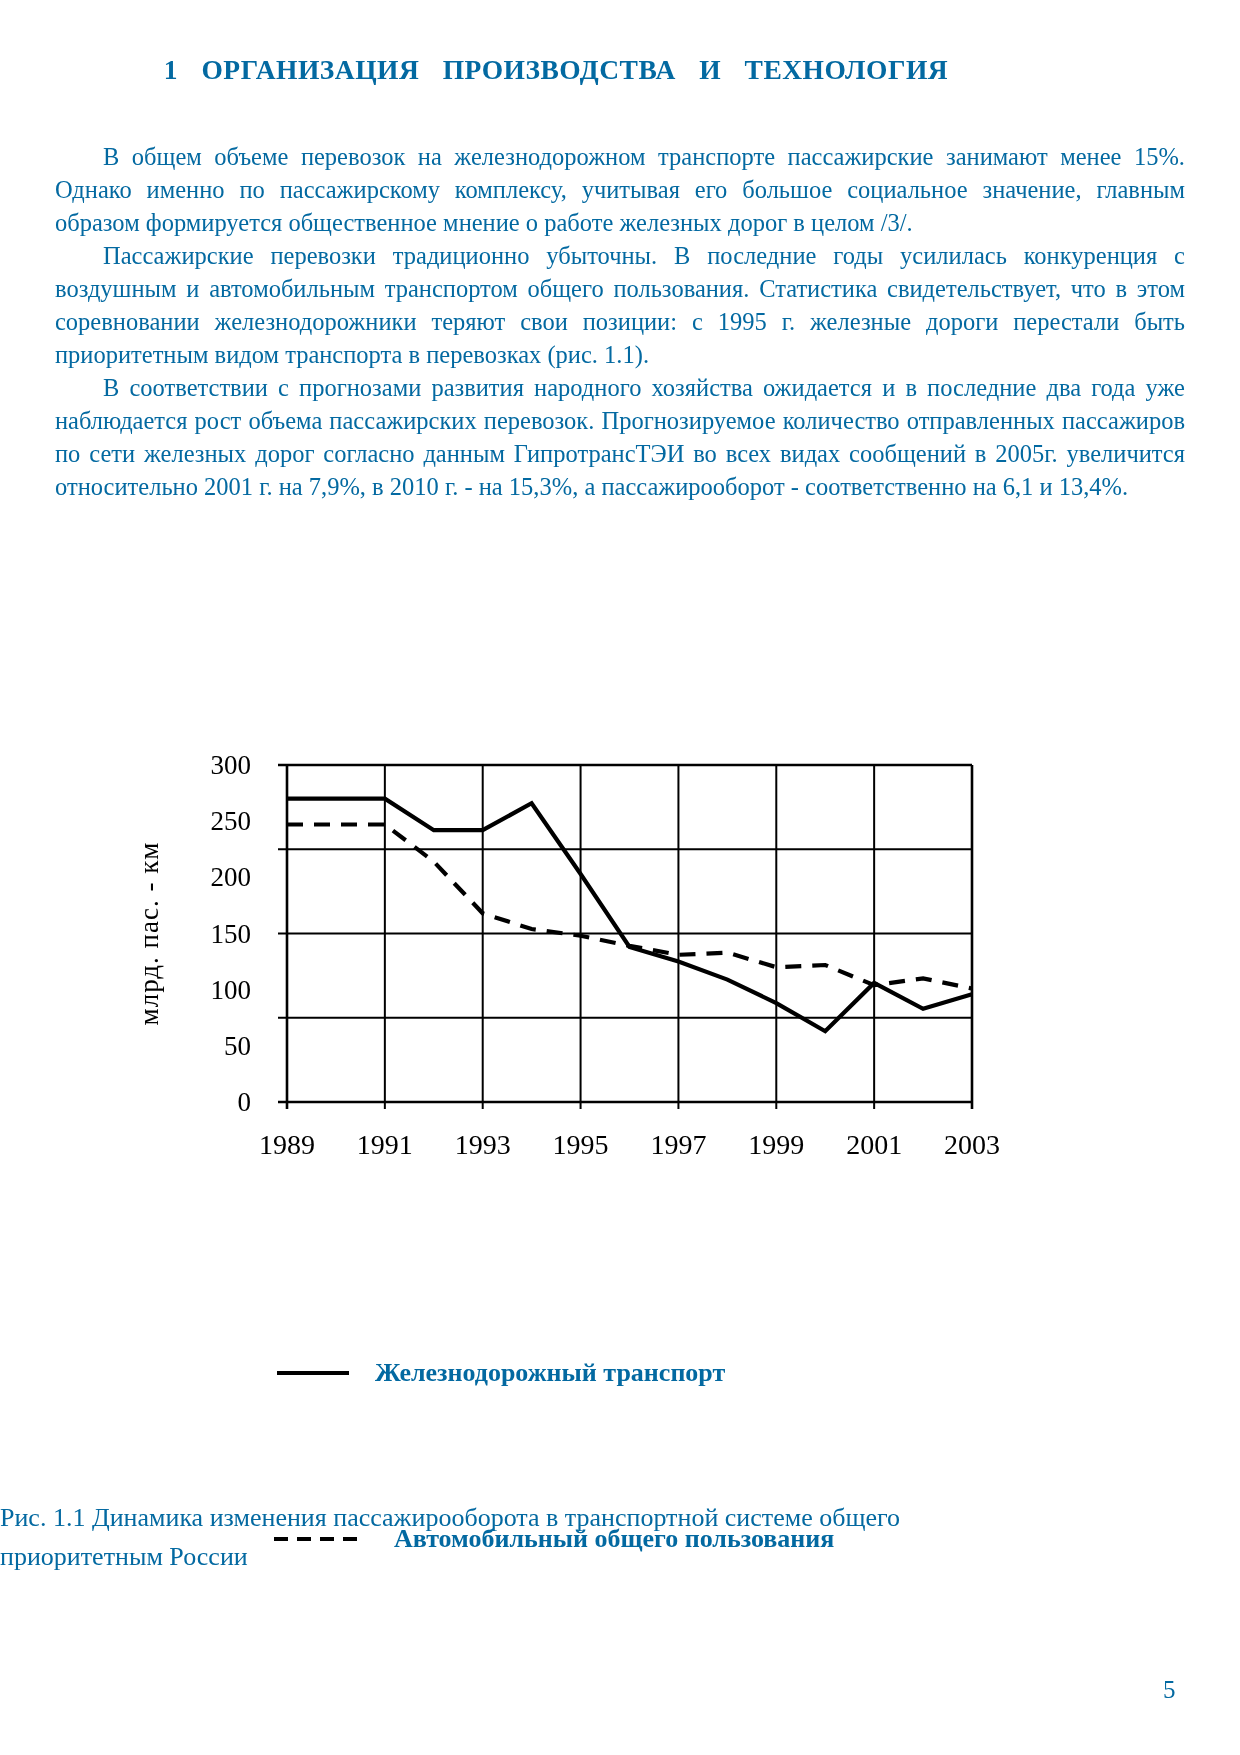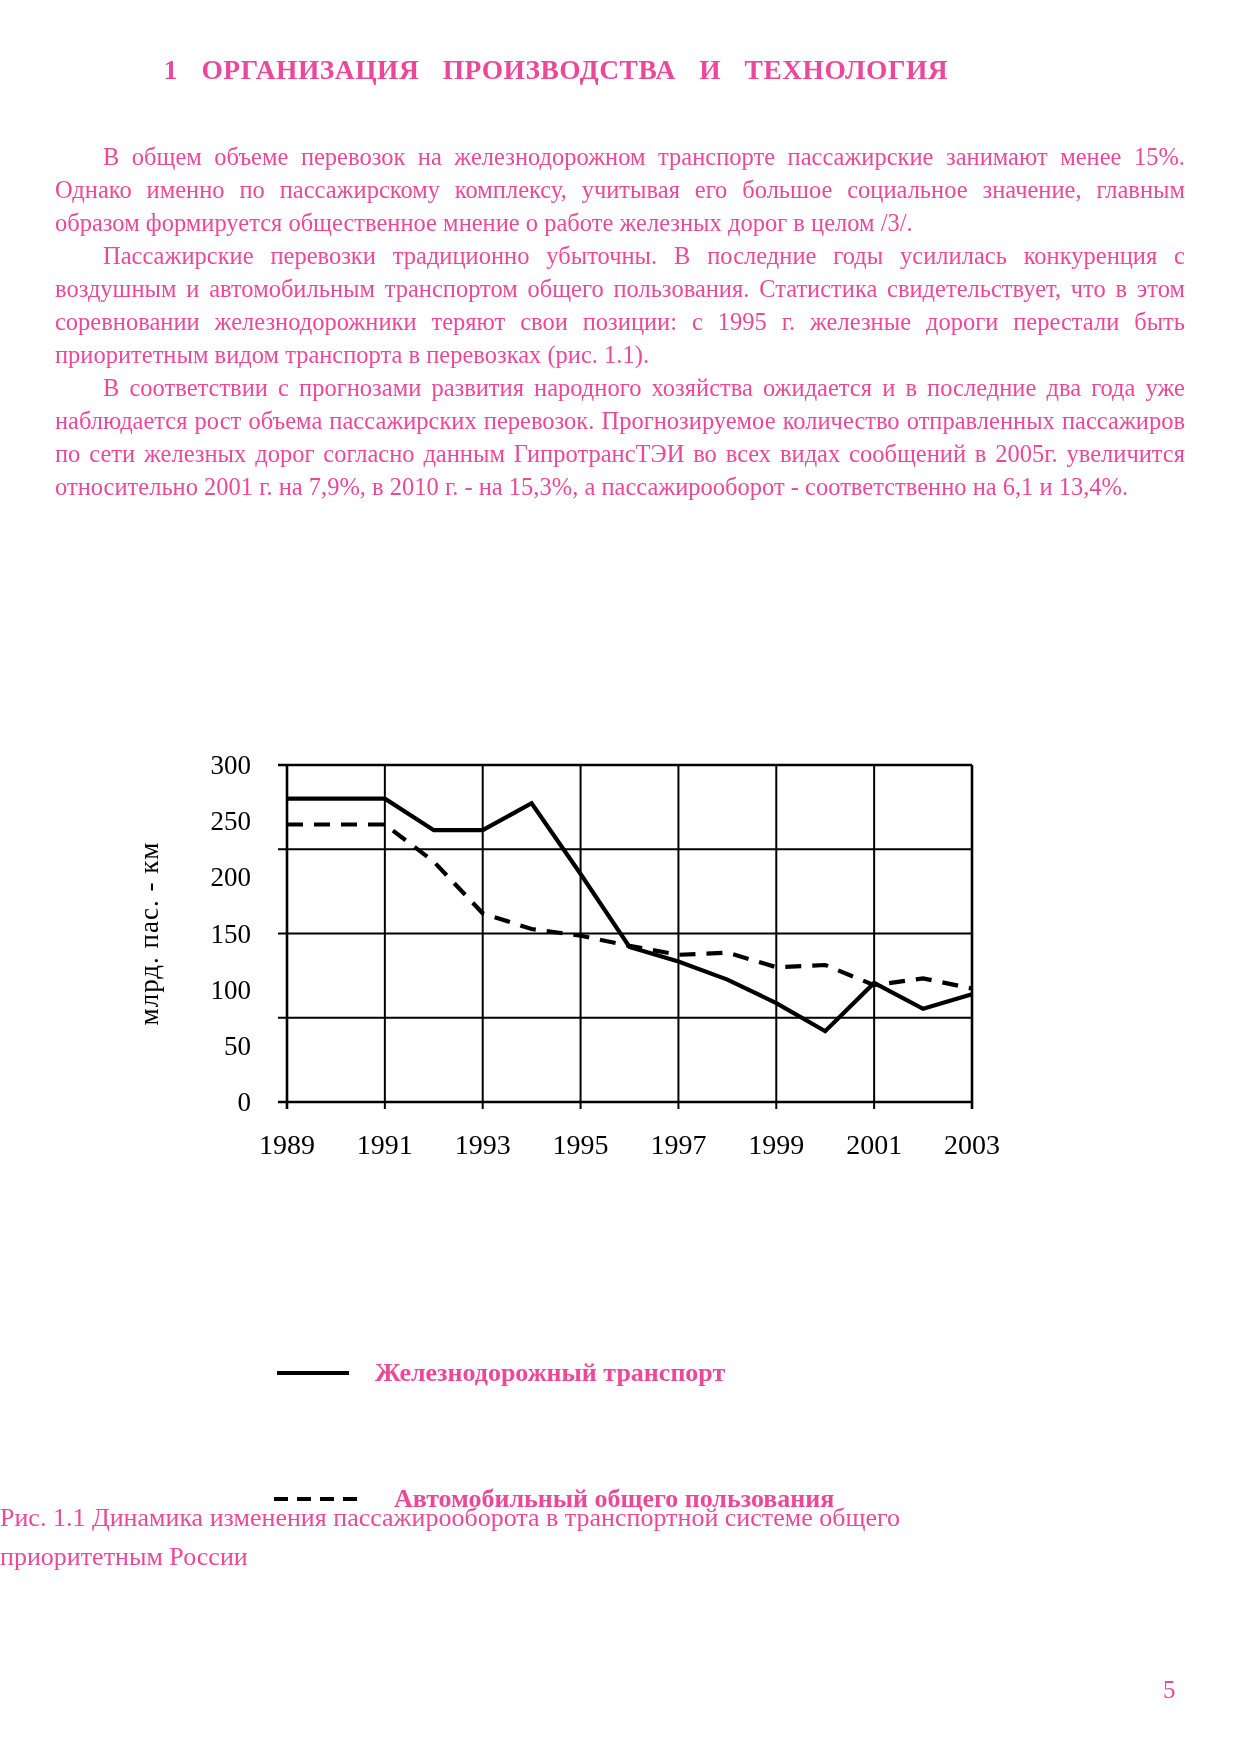--- a/index.html
+++ b/index.html
@@ -1,21 +1,21 @@
 <!DOCTYPE html>
 <html><head>
 <meta charset="utf-8">
 <style>
   html,body{margin:0;padding:0;background:#e8e8e8;}
   .page{
     position:relative;
     width:1240px;height:1755px;
     margin:0 auto;
     background:#ffffff;
-    color:#ec4899;
+    color:#0369a1;
     font-family:"Liberation Serif","DejaVu Serif",serif;
     overflow:hidden;
   }
   .doc-title{
     position:absolute;left:0;top:50px;width:1112px;
     text-align:center;
     font-weight:bold;
     font-size:27.5px;
     line-height:39px;
     word-spacing:16px;
@@ -31,21 +31,21 @@
   .chart-svg text{font-family:"Liberation Serif","DejaVu Serif",serif;fill:#000;}
   .chart-svg .ytick{font-size:27px;}
   .chart-svg .xtick{font-size:28px;}
   .chart-svg .ylabel{font-size:27px;letter-spacing:1px;}
   .legend-row{
     position:absolute;display:flex;align-items:center;gap:26px;
     height:30px;
     font-weight:bold;
   }
   .legend-row-1{left:277px;top:1358px;}
-  .legend-row-2{left:274px;top:1484px;gap:36px;}
+  .legend-row-2{left:274px;top:1524px;gap:36px;}
   .legend-label{font-size:26px;white-space:nowrap;}
   .swatch-solid{display:inline-block;width:72px;height:4.5px;background:#000;}
   .swatch-dashed{
     display:inline-block;width:84px;height:4.5px;
     background:repeating-linear-gradient(90deg,#000 0 14px,transparent 14px 23px);
   }
   .caption{
     position:absolute;left:0;top:1498px;width:1240px;
     text-align:left;font-size:26px;line-height:39px;
     margin:0;

